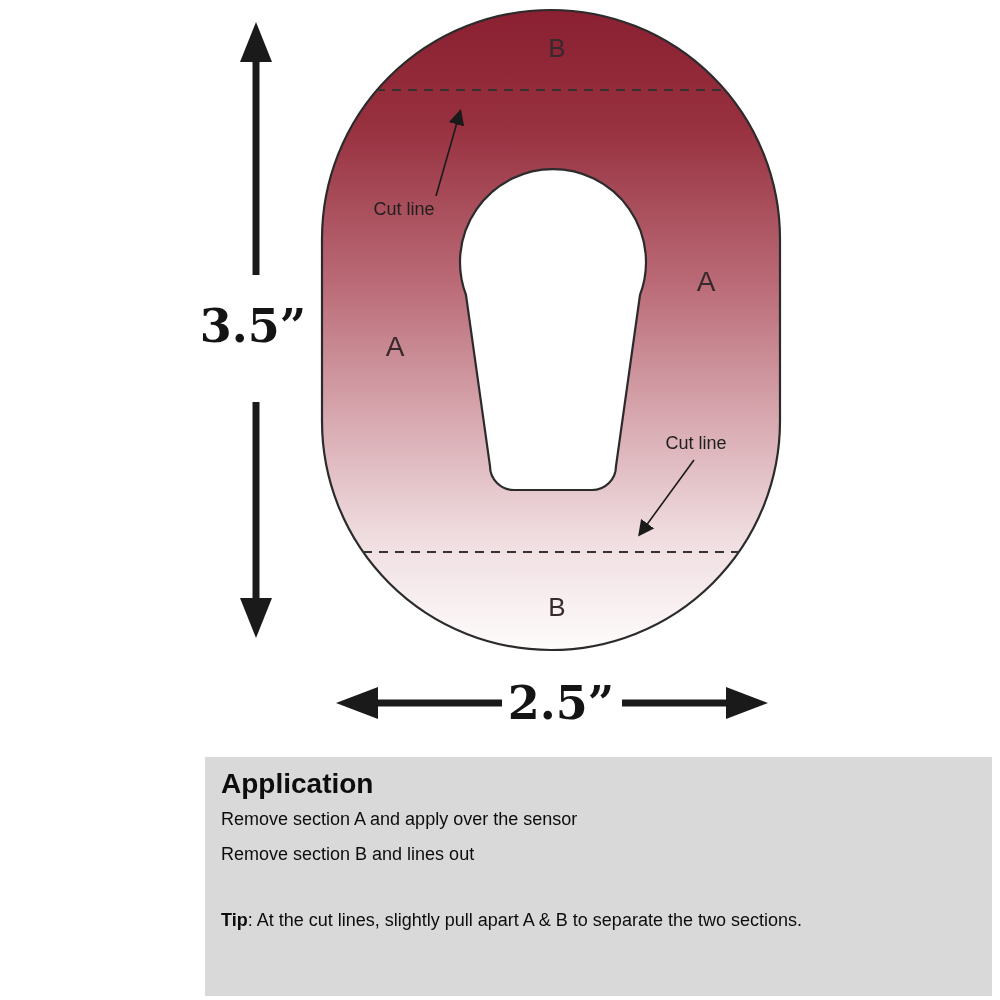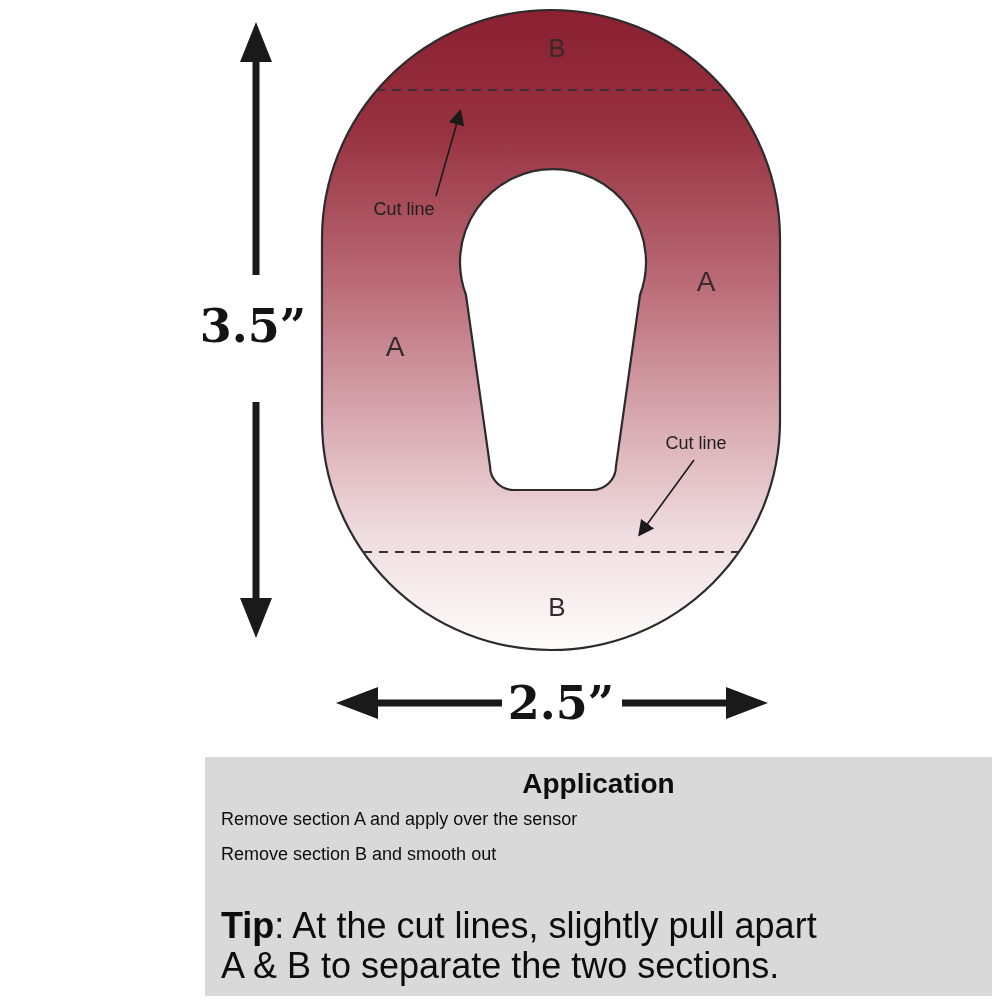--- a/index.html
+++ b/index.html
@@ -8,24 +8,24 @@
     overflow:hidden;font-family:"Liberation Sans",sans-serif;
   }
   .diagram-svg{position:absolute;left:0;top:0;}
   .patch-label{font-family:"Liberation Sans",sans-serif;fill:#38292c;}
   .cutline-label{font-family:"Liberation Sans",sans-serif;font-size:18px;fill:#1f1f1f;}
   .dim-label{font-family:"DejaVu Serif","Liberation Serif",serif;font-weight:bold;font-size:46px;fill:#141414;}
   .instructions{
     position:absolute;left:205px;top:757px;width:787px;height:239px;
     background:#d9d9d9;box-sizing:border-box;padding:8px 16px;color:#0d0d0d;
   }
-  .instructions .heading{font-size:28px;font-weight:bold;line-height:37px;text-align:center;}
+  .instructions .heading{font-size:28px;font-weight:bold;line-height:37px;}
   .instructions .line{font-size:18px;line-height:35px;}
   .instructions .spacer{height:34px;}
-  .instructions .tip{font-size:36px;line-height:40px;max-width:620px;}
+  .instructions .tip{font-size:18px;line-height:28px;max-width:620px;}
   .instructions .tip b{font-weight:bold;}
 </style>
 </head>
 <body>
 
 <div class="stage">
 
   <svg class="diagram-svg" width="1000" height="757" viewBox="0 0 1000 757">
     <defs>
       <linearGradient id="patchGrad" x1="0" y1="0" x2="0" y2="1">
@@ -70,18 +70,18 @@
       <line x1="376" y1="703" x2="502" y2="703" stroke="#1a1a1a" stroke-width="7"></line>
       <line x1="622" y1="703" x2="748" y2="703" stroke="#1a1a1a" stroke-width="7"></line>
       <polygon points="768,703 726,687 726,719" fill="#1a1a1a"></polygon>
     </g>
     <text class="dim-label" x="561" y="719" text-anchor="middle">2.5”</text>
   </svg>
 
   <div class="instructions">
     <div class="heading">Application</div>
     <div class="line">Remove section A and apply over the sensor</div>
-    <div class="line">Remove section B and smooth out</div>
+    <div class="line">Remove section B and lines out</div>
     <div class="spacer"></div>
     <div class="tip"><b>Tip</b><span>: At the cut lines, slightly pull apart A &amp; B to separate the two sections.</span></div>
   </div>
 
 </div>
 
 </body></html>

